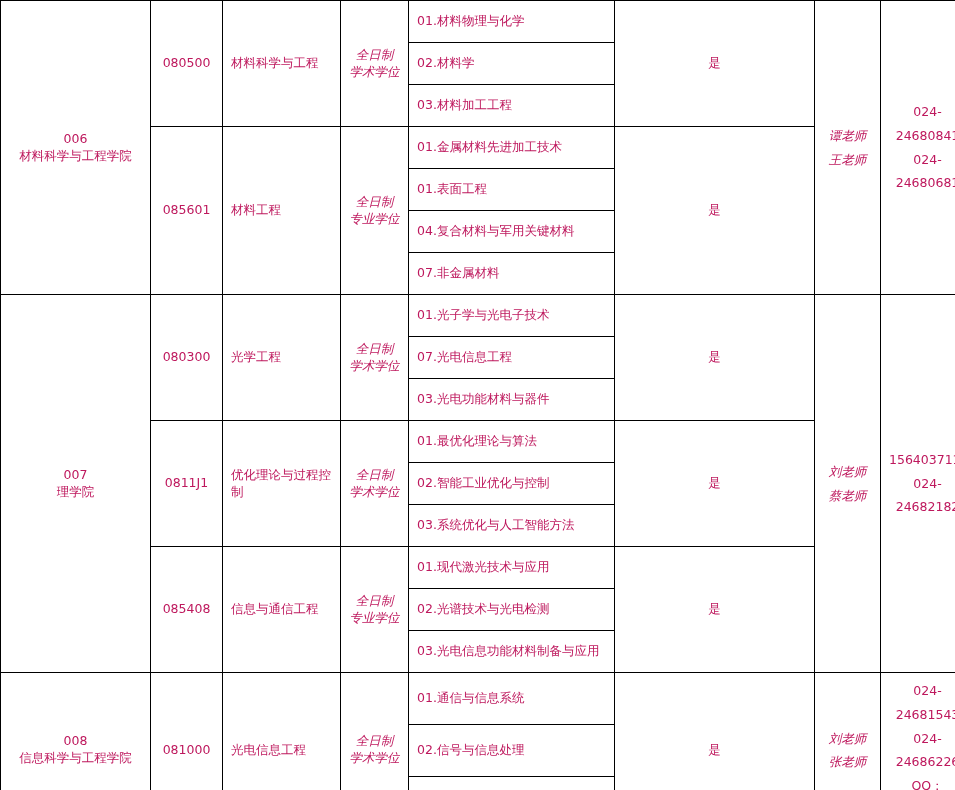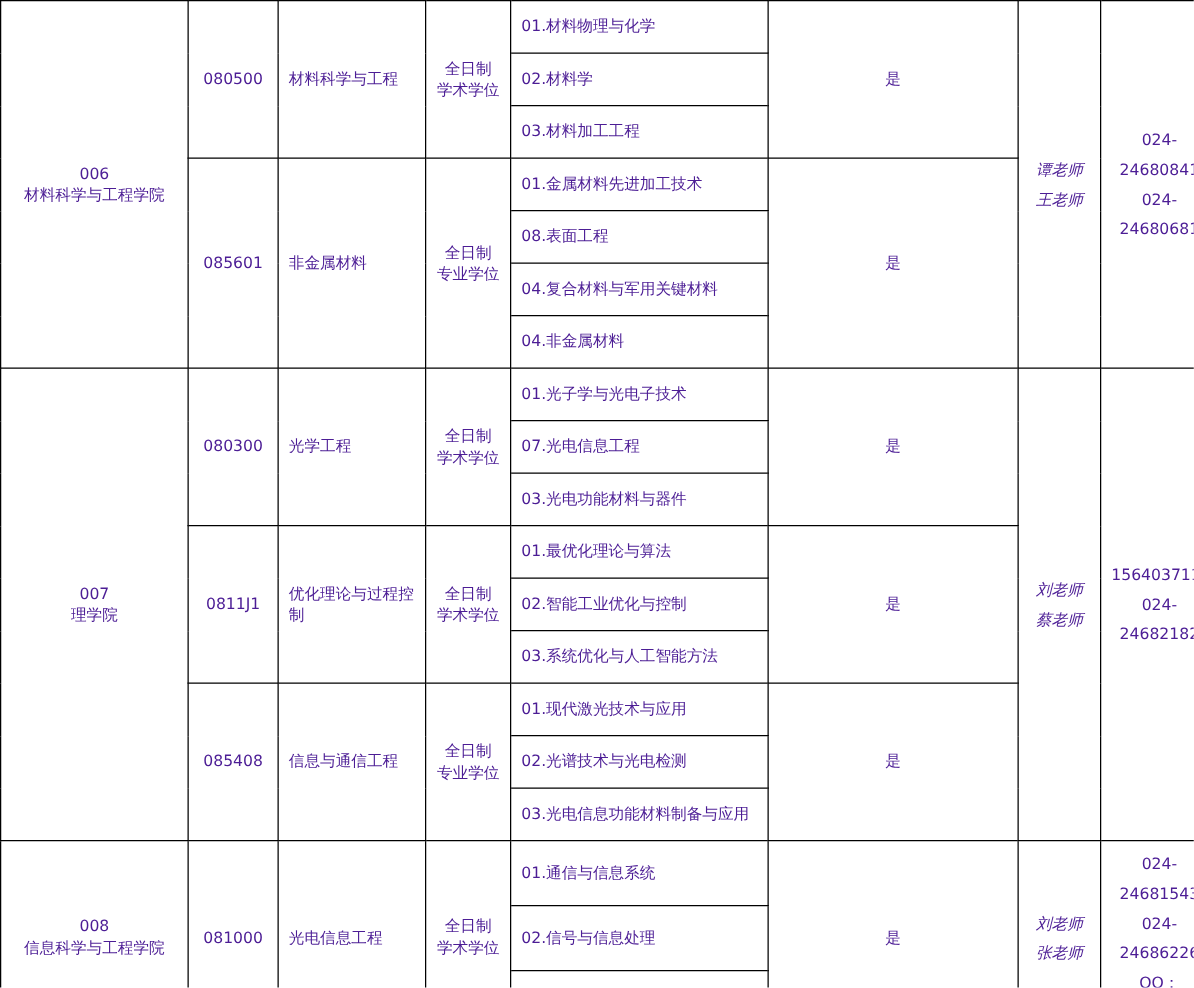--- a/index.html
+++ b/index.html
@@ -24,42 +24,42 @@
     border-collapse: collapse;
     width: 954px;
     table-layout: fixed;
   }
   table.grid td {
     border: 1px solid #000000;
     padding: 0;
     font-size: 12.5px;
     line-height: 1.35;
     vertical-align: middle;
-    color: #4c1d95;
+    color: #be185d;
   }
   .cell-pad {
     padding: 6px 8px;
     box-sizing: border-box;
   }
   .c-center {
     text-align: center;
   }
   .c-left {
     text-align: left;
   }
   .col-college { width: 150px; }
   .col-code    { width: 72px; }
   .col-major   { width: 118px; }
   .col-type    { width: 68px; }
   .col-dir     { width: 206px; }
   .col-flag    { width: 200px; }
   .col-contact { width: 66px; }
   .col-phone   { width: 94px; }
 
-  .two-line span { display: block; }
+  .two-line span { display: block; font-style: italic; }
   .college-num { display: block; }
   .college-name { display: block; }
   .contact-line { display: block; line-height: 1.9; font-style: italic; }
   .phone-line { display: block; line-height: 1.9; }
   .dir-row-h { height: 41px; }
 </style>
 </head>
 <body>
 
 <div id="sheet">
@@ -115,44 +115,44 @@
       </tr>
       <tr>
         <td class="c-left dir-row-h">
           <div class="cell-pad">03.材料加工工程</div>
         </td>
       </tr>
 
       <tr>
         <td class="c-center" rowspan="4">085601</td>
         <td class="c-left" rowspan="4">
-          <div class="cell-pad">非金属材料</div>
+          <div class="cell-pad">材料工程</div>
         </td>
         <td class="c-center two-line" rowspan="4">
           <span>全日制</span>
           <span>专业学位</span>
         </td>
         <td class="c-left dir-row-h">
           <div class="cell-pad">01.金属材料先进加工技术</div>
         </td>
         <td class="c-center" rowspan="4">是</td>
       </tr>
       <tr>
         <td class="c-left dir-row-h">
-          <div class="cell-pad">08.表面工程</div>
+          <div class="cell-pad">01.表面工程</div>
         </td>
       </tr>
       <tr>
         <td class="c-left dir-row-h">
           <div class="cell-pad">04.复合材料与军用关键材料</div>
         </td>
       </tr>
       <tr>
         <td class="c-left dir-row-h">
-          <div class="cell-pad">04.非金属材料</div>
+          <div class="cell-pad">07.非金属材料</div>
         </td>
       </tr>
 
       <tr>
         <td class="c-center" rowspan="9">
           <div class="cell-pad">
             <span class="college-num">007</span>
             <span class="college-name">理学院</span>
           </div>
         </td>

